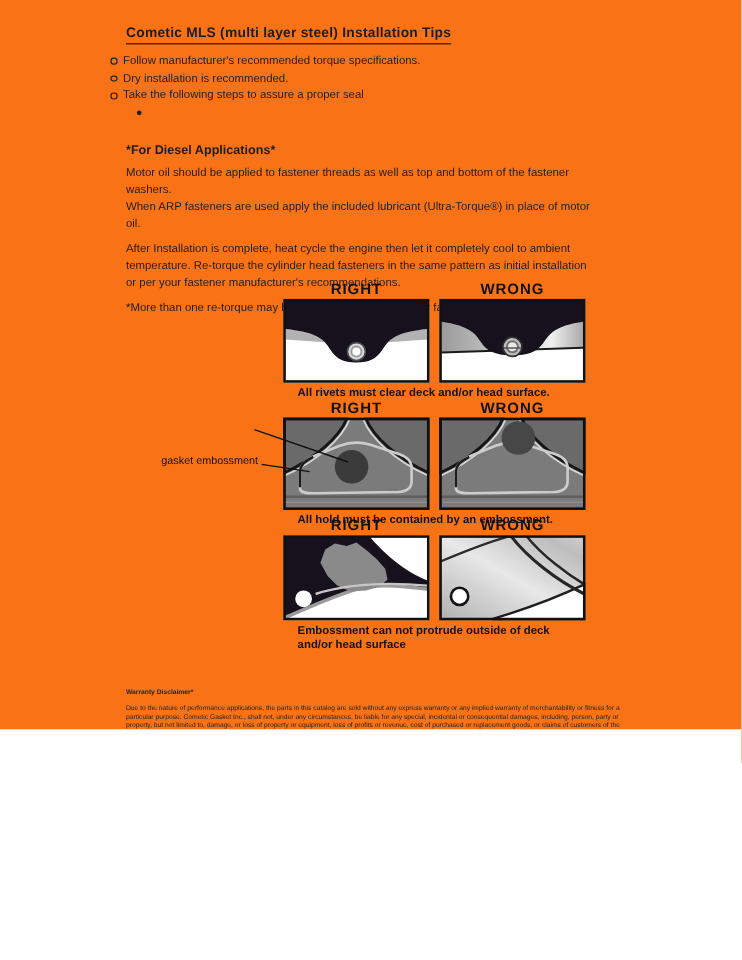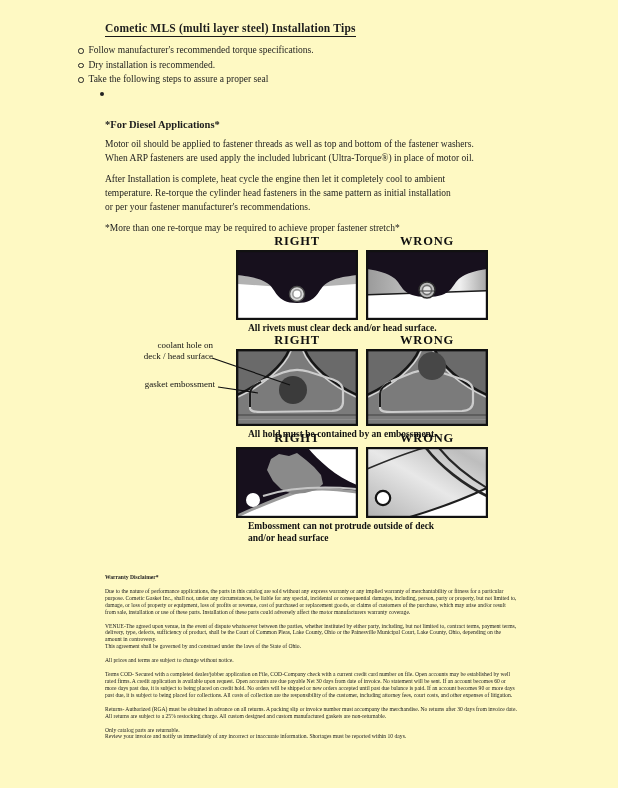--- a/index.html
+++ b/index.html
@@ -1,31 +1,31 @@
 <!DOCTYPE html>
 <html><head>
 <meta charset="utf-8">
 <style>
   html,body { margin:0; padding:0; background:#ffffff; }
   .page {
-    position:relative; width:618px; height:788px; background:#fef9c3;
-    font-family:Liberation Serif, serif; color:#1d1d1d;
+    position:relative; width:618px; height:608px; background:#f97316;
+    font-family:Liberation Sans, sans-serif; color:#1d1d1d;
     overflow:hidden;
   }
   .pre { white-space:pre-line; }
 
   
   .doc-title {
     position:absolute; left:105px; top:22px;
     font-size:11.5px; font-weight:bold; letter-spacing:.2px;
     border-bottom:1.5px solid #1a1a1a; padding-bottom:2px;
   }
 
   
-  .bullets { position:absolute; left:78px; top:45px; font-size:9.5px; }
+  .bullets { position:absolute; left:92px; top:45px; font-size:9.5px; }
   .b-row { display:flex; align-items:flex-start; height:14.5px; }
   .b-row.sub { margin-left:22px; }
   .b-open { flex:none; width:3.5px; height:3.5px; border:1px solid #222; border-radius:50%; margin:3px 5px 0 0; }
   .b-fill { flex:none; width:4px; height:4px; background:#222; border-radius:50%; margin:3px 4px 0 0; }
 
   
   .diesel { position:absolute; left:105px; top:119px; width:392px; }
   .diesel-heading { font-size:10.5px; font-weight:bold; margin:0 0 7px 0; }
   .diesel p { font-size:9.5px; line-height:14px; margin:0 0 7px 0; }
 
@@ -158,22 +158,20 @@
           <path d="M14,59 V45 C14,39 19,35 27,31.5 L47,23.5 C55,20.5 64,20 72,22.5 L97,30.5 C104,33 107,37 107,42 V53 C107,59 103,61.5 96,62 L26,63 C19,63 14,62.5 14,59 Z" fill="none" stroke="#cccccc" stroke-width="2.2"></path>
           <path d="M14,58 V45 C14,40 18,36 25,32.8" fill="none" stroke="#1c1c1c" stroke-width="2"></path>
           <circle cx="66" cy="17" r="14" fill="#474747"></circle>
           <rect x="1" y="1" width="120" height="75" fill="none" stroke="#111111" stroke-width="2.4"></rect>
         </svg>
       </div>
     </div>
     <div class="row-caption">All hold must be contained by an embossment.</div>
   </div>
 
-  <div class="annotation ann-1 pre">coolant hole on
-deck / head surface</div>
   <div class="annotation ann-2">gasket embossment</div>
   <svg class="leader-overlay" width="105" height="50" viewBox="0 0 105 50">
     <line x1="2" y1="8" x2="80" y2="35" stroke="#111111" stroke-width="1.2"></line>
     <line x1="8" y1="37" x2="48" y2="43" stroke="#111111" stroke-width="1.2"></line>
   </svg>
 
   <div class="diagram-row" style="left:236px; top:431px;">
     <div class="label-row">
       <div class="panel-label">RIGHT</div>
       <div class="panel-label">WRONG</div>

